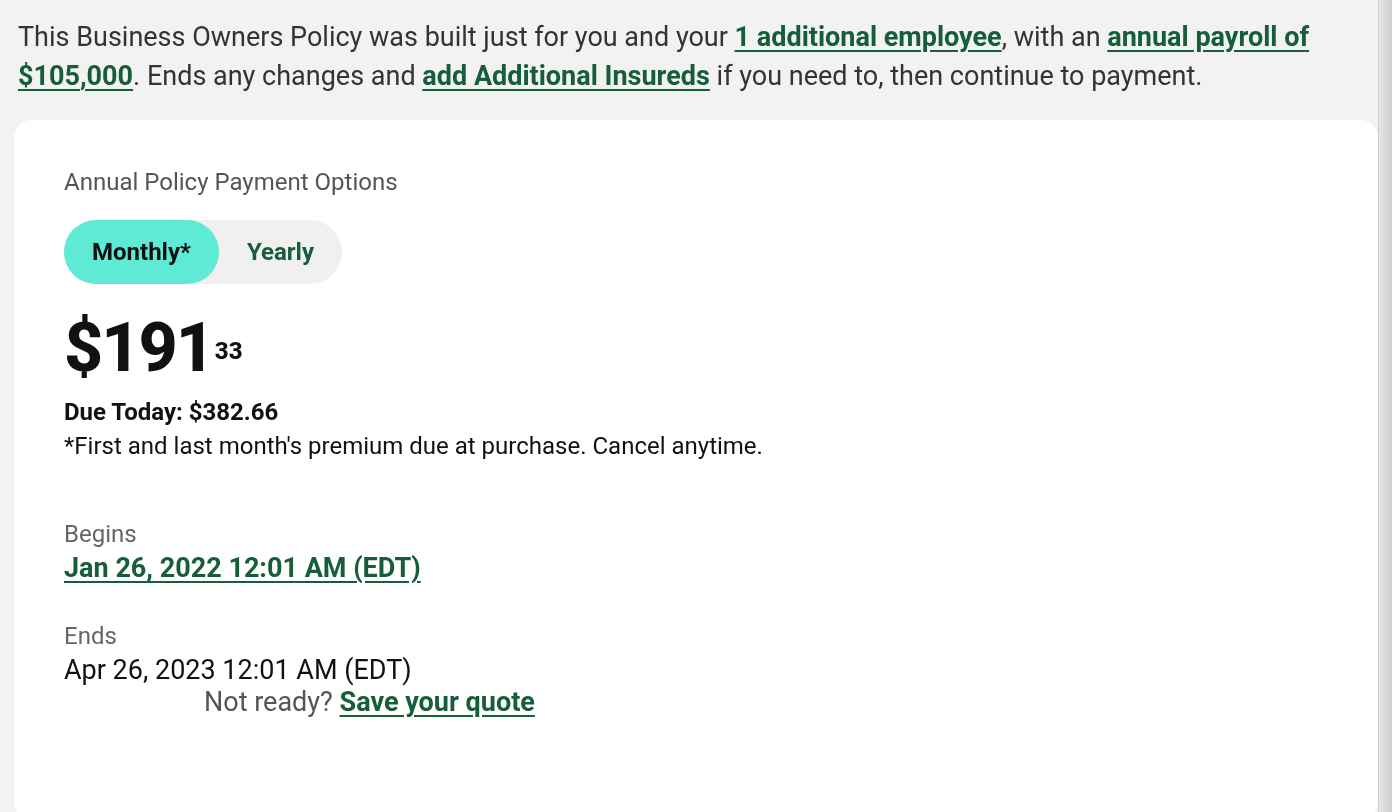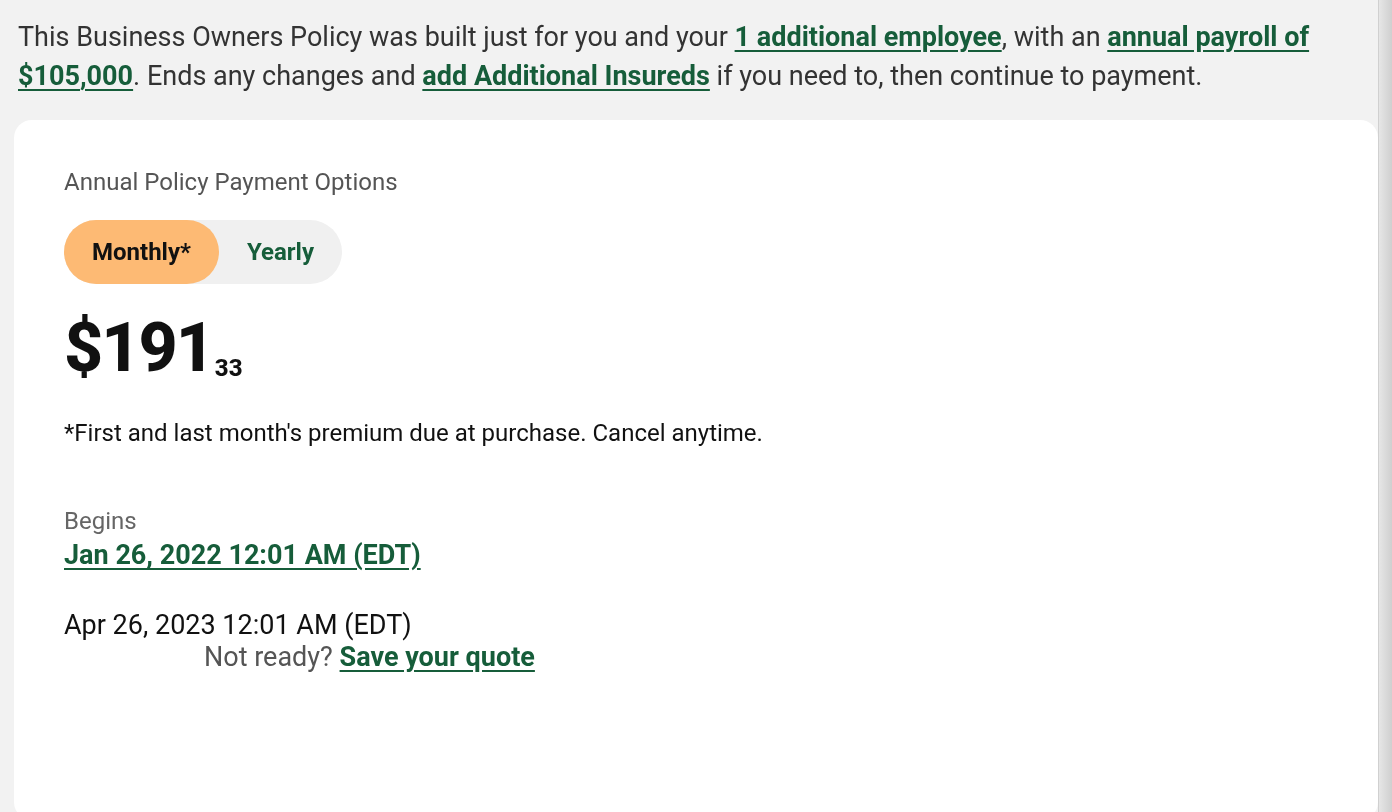--- a/index.html
+++ b/index.html
@@ -50,27 +50,27 @@
     background: transparent;
     padding: 18px 28px;
     font-size: 24px;
     font-weight: 700;
     color: #165d3a;
     border-radius: 38px;
     cursor: pointer;
     font-family: inherit;
   }
   .toggle-btn.active {
-    background: #fdba74;
+    background: #5eead4;
     color: #111;
   }
   .price-row {
     display: flex;
-    align-items: flex-end;
-    margin-bottom: 37px;
+    align-items: center;
+    margin-bottom: 16px;
   }
   .price-main {
     font-size: 68px;
     font-weight: 800;
     letter-spacing: -2px;
     color: #111;
     line-height: 1;
   }
   .price-cents {
     font-size: 24px;
@@ -144,25 +144,29 @@
   <div class="toggle-group">
     <button class="toggle-btn active">Monthly*</button>
     <button class="toggle-btn">Yearly</button>
   </div>
 
   <div class="price-row">
     <span class="price-main">$191</span>
     <span class="price-cents">33</span>
   </div>
 
+  <div class="due-line">
+    <span>Due Today: </span><span>$382.66</span>
+  </div>
   <div class="disclaimer">*First and last month's premium due at purchase. Cancel anytime.</div>
 
   <div class="field-label">Begins</div>
   <a class="begins-link">Jan 26, 2022 12:01 AM (EDT)</a>
 
+  <div class="field-label">Ends</div>
   <div class="ends-value">Apr 26, 2023 12:01 AM (EDT)</div>
 
   <div class="save-row">
     <span>Not ready? </span><a class="save-link">Save your quote</a>
   </div>
 </div>
 
 <div class="right-edge"></div>
 
 </body></html>

